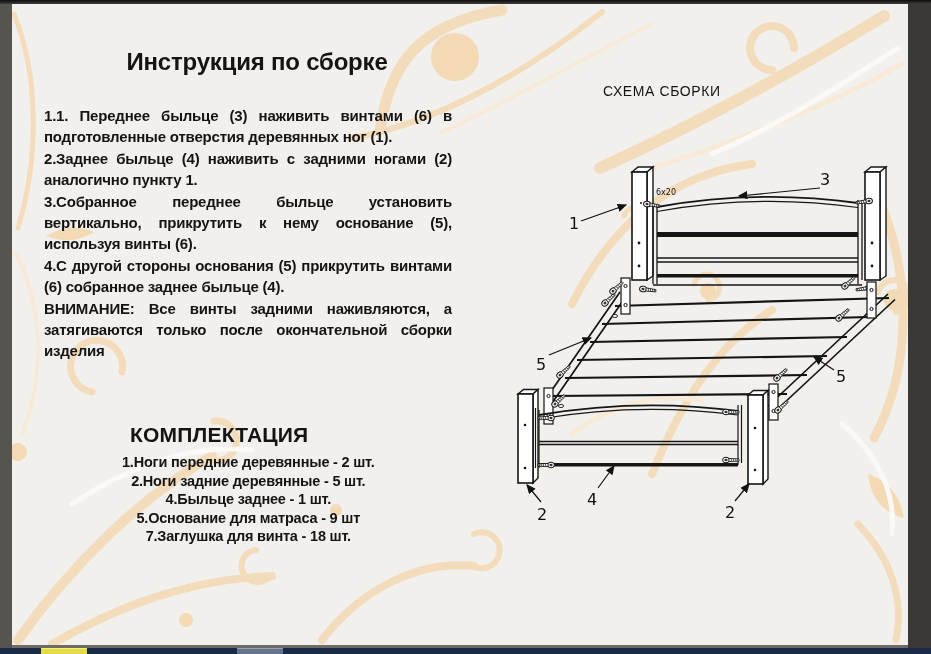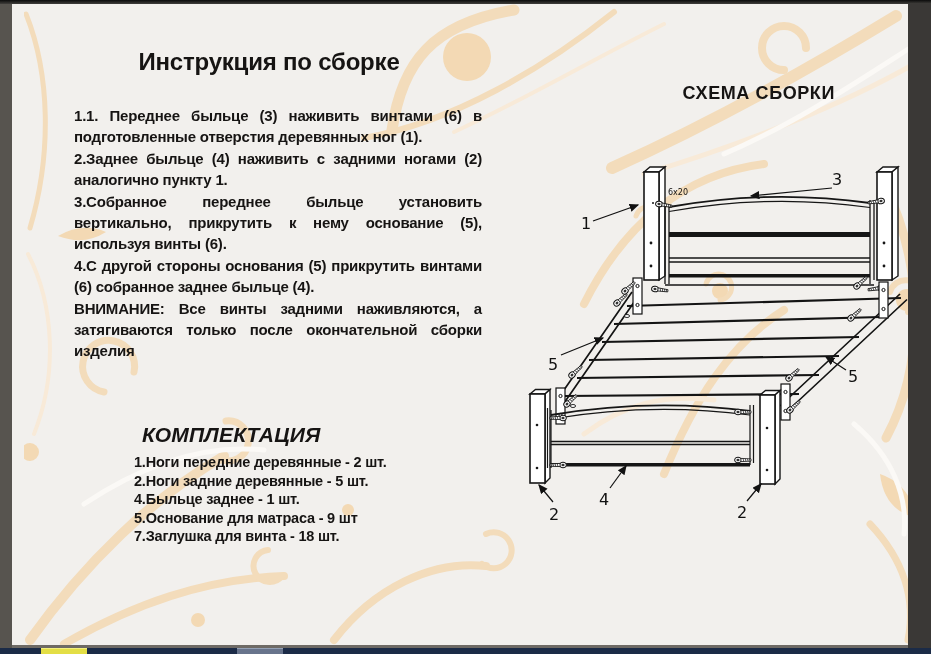--- a/index.html
+++ b/index.html
@@ -3,34 +3,34 @@
 <meta charset="utf-8">
 <style>
   html,body{margin:0;padding:0;background:#000;}
   #screen{position:relative;width:931px;height:654px;overflow:hidden;background:#f2f0ed;
           font-family:"Liberation Sans",sans-serif;}
   .abs{position:absolute;}
   
   .top-strip{left:0;top:0;width:931px;height:4px;background:linear-gradient(#0b0b0b,#413f3c);}
   .left-border{left:0;top:4px;width:12px;height:644px;background:#57544f;}
   .right-border{left:908px;top:4px;width:23px;height:644px;background:#3a3836;}
-  .page{left:12px;top:4px;width:896px;height:641px;background:#f2f0ed;overflow:hidden;margin-left:12px;}
+  .page{left:12px;top:4px;width:896px;height:641px;background:#f2f0ed;overflow:hidden;}
   .bottom-strip{left:12px;top:645px;width:896px;height:3px;background:#6e6a65;}
   .taskbar{left:0;top:648px;width:931px;height:6px;background:#1b2b47;}
   .tb-yellow{left:41px;top:648px;width:46px;height:6px;background:#e3de45;border-top:1px solid #f4f07c;box-sizing:border-box;}
   .tb-gray{left:237px;top:648px;width:46px;height:6px;background:#68748c;border-top:1px solid #93a0b5;box-sizing:border-box;}
   
   .doc-text{color:#161413;}
   .main-title{left:35px;top:44px;width:420px;text-align:center;font-size:24px;font-weight:700;letter-spacing:-0.2px;}
-  .body-text{left:50px;top:101px;width:408px;font-size:15px;font-weight:700;line-height:21.4px;letter-spacing:-0.2px;}
+  .body-text{left:32px;top:101px;width:408px;font-size:15px;font-weight:700;line-height:21.4px;letter-spacing:-0.2px;}
   .body-text p{margin:0;text-align:justify;}
-  .kit-title{left:118px;top:419px;font-size:21px;font-weight:700;letter-spacing:0.2px;font-style:italic;}
+  .kit-title{left:118px;top:419px;font-size:21px;font-weight:700;letter-spacing:0.2px;}
   .kit-list{left:110px;top:449px;font-size:14.5px;font-weight:700;line-height:18.6px;letter-spacing:-0.2px;}
-  .kit-list div{white-space:nowrap;}
-  .schema-title{left:591px;top:79px;width:220px;text-align:right;font-size:18px;font-weight:700;letter-spacing:0.6px;}
+  .kit-list div{white-space:nowrap;text-align:center;}
+  .schema-title{left:591px;top:79px;width:220px;text-align:left;font-size:14px;font-weight:400;letter-spacing:0.6px;}
   svg{display:block;}
 </style>
 </head>
 <body>
 
 <div id="screen">
 
   <div class="abs page">
 
     <svg class="abs" style="left:0;top:0" width="896" height="641" viewBox="0 0 896 641">

